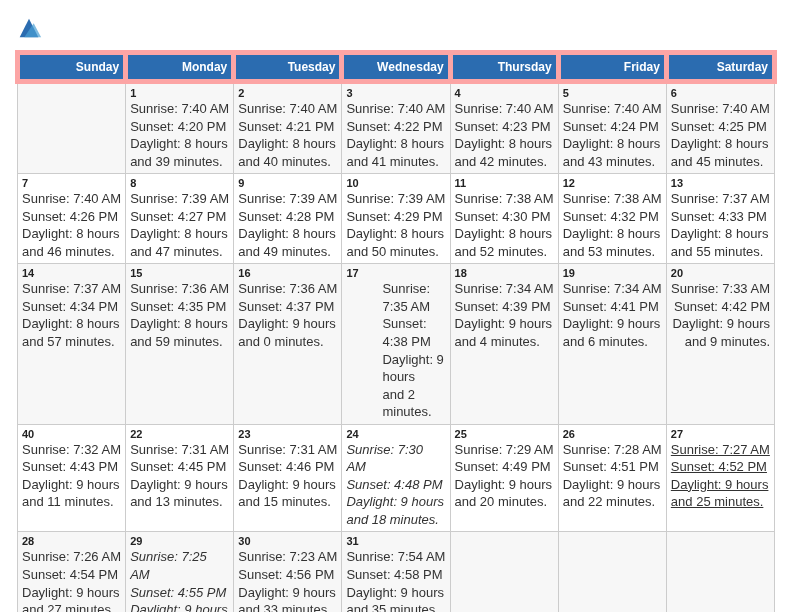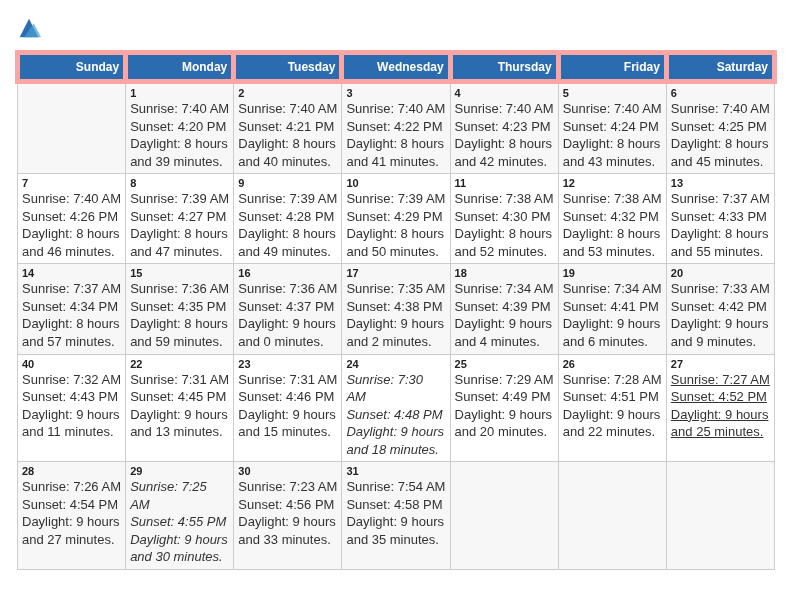--- a/index.html
+++ b/index.html
@@ -247,42 +247,42 @@
           </td>
           <td>
             <span class="day-num">16</span>
             <div class="cell-text" style="white-space: pre-line;">Sunrise: 7:36 AM
 Sunset: 4:37 PM
 Daylight: 9 hours
 and 0 minutes.</div>
           </td>
           <td>
             <span class="day-num">17</span>
-            <div class="cell-text" style="white-space: pre-line;">Sunrise: 7:35 AM
+            <div class="cell-text" style="white-space: pre-line; margin-left: 36px;">Sunrise: 7:35 AM
 Sunset: 4:38 PM
 Daylight: 9 hours
 and 2 minutes.</div>
           </td>
           <td>
             <span class="day-num">18</span>
             <div class="cell-text" style="white-space: pre-line;">Sunrise: 7:34 AM
 Sunset: 4:39 PM
 Daylight: 9 hours
 and 4 minutes.</div>
           </td>
           <td>
             <span class="day-num">19</span>
             <div class="cell-text" style="white-space: pre-line;">Sunrise: 7:34 AM
 Sunset: 4:41 PM
 Daylight: 9 hours
 and 6 minutes.</div>
           </td>
           <td>
             <span class="day-num">20</span>
-            <div class="cell-text" style="white-space: pre-line;">Sunrise: 7:33 AM
+            <div class="cell-text" style="white-space: pre-line; text-align: right;">Sunrise: 7:33 AM
 Sunset: 4:42 PM
 Daylight: 9 hours
 and 9 minutes.</div>
           </td>
         </tr>
         <tr>
           <td>
             <span class="day-num">40</span>
             <div class="cell-text" style="white-space: pre-line;">Sunrise: 7:32 AM
 Sunset: 4:43 PM

